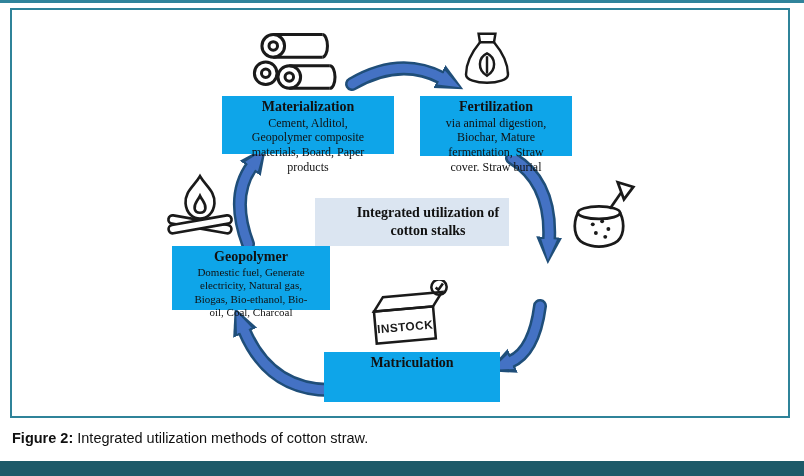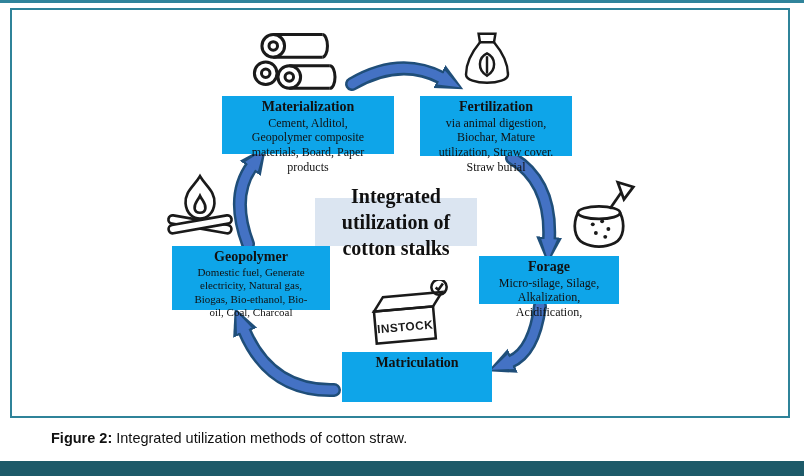--- a/index.html
+++ b/index.html
@@ -11,34 +11,34 @@
                 border:2px solid #2f8399;background:#ffffff;box-sizing:border-box;z-index:0;}
   .arrows{position:absolute;left:0;top:0;width:804px;height:476px;z-index:1;}
   .icon{position:absolute;z-index:2;}
   .node{position:absolute;z-index:2;background:#0ea5e9;text-align:center;
         padding:3px 16px;box-sizing:border-box;}
   .node .title{font-weight:bold;font-size:14px;line-height:1.2;}
   .node .desc{font-size:12px;line-height:1.22;}
   #node-materialization{left:222px;top:96px;width:172px;height:58px;}
   #node-fertilization{left:420px;top:96px;width:152px;height:60px;}
   #node-forage{left:479px;top:256px;width:140px;height:48px;}
-  #node-matriculation{left:342px;top:352px;width:150px;height:50px;}
+  #node-matriculation{left:324px;top:352px;width:176px;height:50px;}
   #node-fuelization{left:172px;top:246px;width:158px;height:64px;}
   #node-fuelization .desc{font-size:11px;}
   #center-box{position:absolute;left:315px;top:198px;width:162px;height:48px;z-index:2;
               background:#dbe5f1;display:flex;align-items:center;justify-content:center;
-              text-align:center;font-weight:bold;font-size:20px;line-height:1.3;}
+              text-align:center;font-weight:bold;font-size:14px;line-height:1.3;padding-left:32px;}
   #icon-materialization{left:246px;top:28px;width:96px;height:66px;}
   #icon-fertilization{left:452px;top:24px;width:70px;height:70px;}
   #icon-forage{left:560px;top:176px;width:78px;height:78px;}
   #icon-instock{left:356px;top:280px;width:100px;height:72px;}
   #icon-campfire{left:160px;top:170px;width:80px;height:76px;}
   .caption{position:absolute;left:12px;top:430px;z-index:2;
            font-family:"Liberation Sans",sans-serif;font-size:14.5px;color:#111;}
-  .caption .lbl{font-weight:bold;margin-left:39px;}
+  .caption .lbl{font-weight:bold;}
 </style>
 </head>
 <body>
 
 <div class="page">
 
   <div class="top-rule"></div>
   <div class="figure-frame"></div>
 
   <svg class="arrows" viewBox="0 0 804 476">
@@ -131,27 +131,23 @@
     </g>
   </svg>
 
   <div class="node" id="node-materialization">
     <div class="title">Materialization</div>
     <div class="desc">Cement, Alditol, Geopolymer composite materials, Board, Paper products</div>
   </div>
 
   <div class="node" id="node-fertilization">
     <div class="title">Fertilization</div>
-    <div class="desc">via animal digestion, Biochar, Mature utilization, Straw cover. Straw burial</div>
+    <div class="desc">via animal digestion, Biochar, Mature fermentation, Straw cover. Straw burial</div>
   </div>
 
-  <div class="node" id="node-forage">
-    <div class="title">Forage</div>
-    <div class="desc">Micro-silage, Silage, Alkalization, Acidification,</div>
-  </div>
 
   <div class="node" id="node-matriculation">
     <div class="title">Matriculation</div>
   </div>
 
   <div class="node" id="node-fuelization">
     <div class="title">Geopolymer</div>
     <div class="desc">Domestic fuel, Generate electricity, Natural gas, Biogas, Bio-ethanol, Bio-oil,  Coal, Charcoal</div>
   </div>
 

